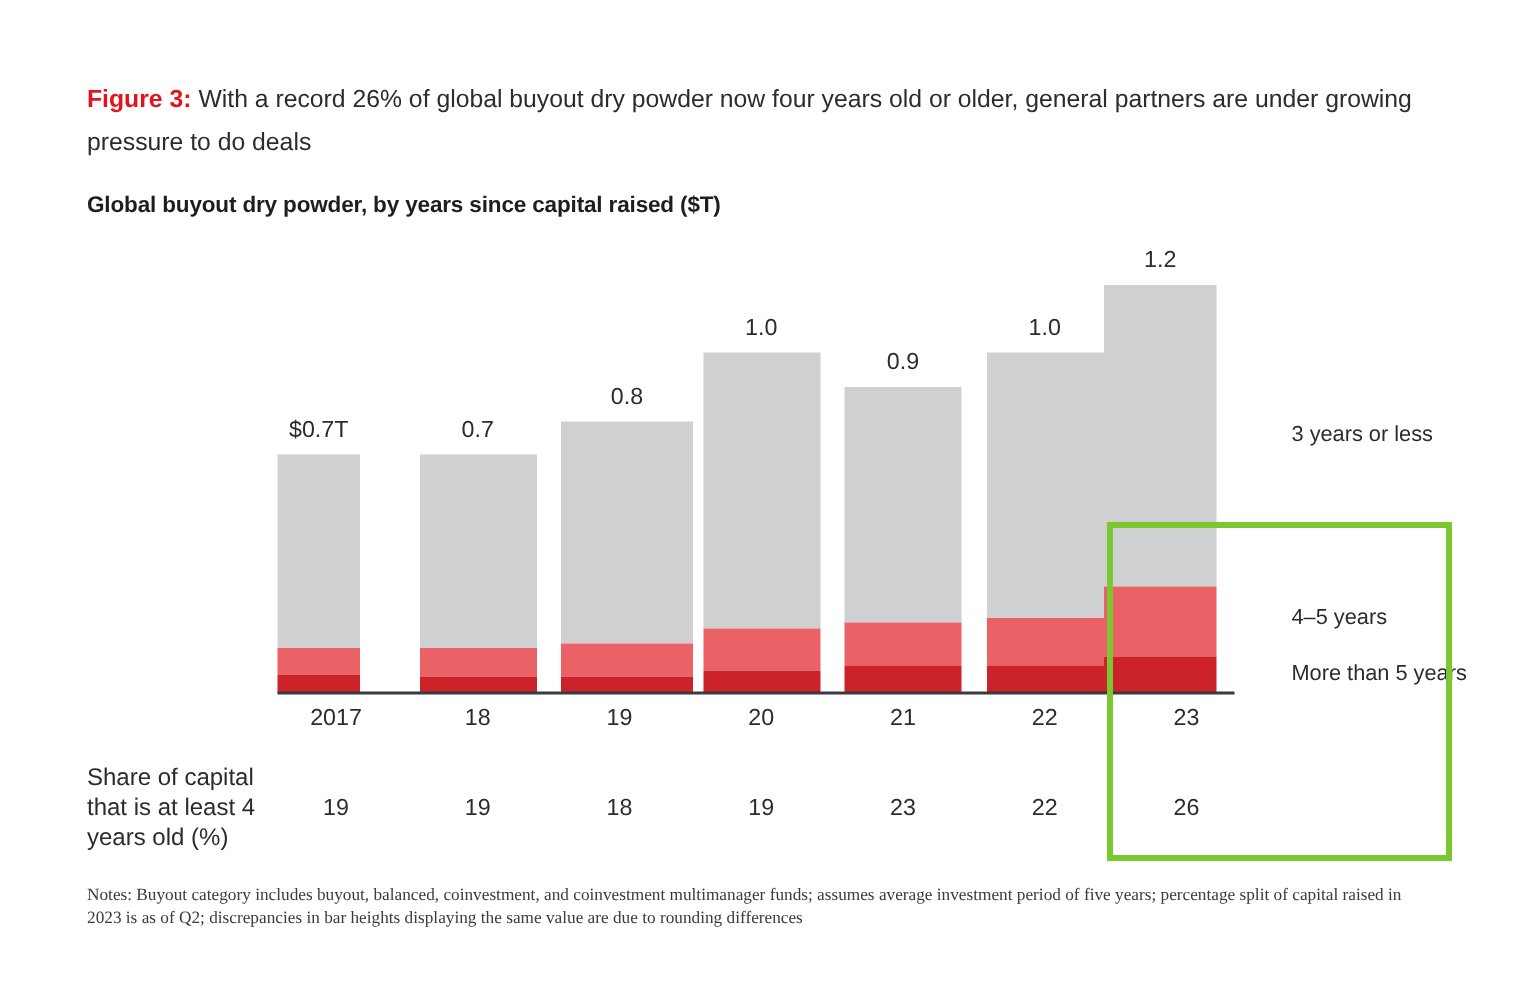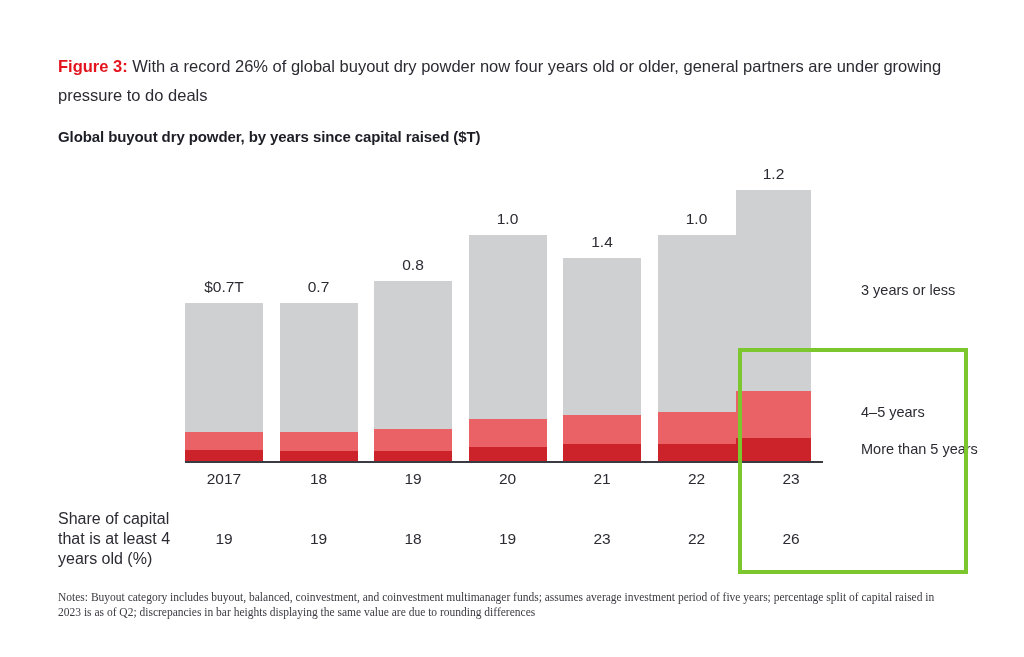--- a/index.html
+++ b/index.html
@@ -142,50 +142,50 @@
 <body>
 
 <div class="figure-head">
   <span class="figure-label">Figure 3:</span><span> With a record 26% of global buyout dry powder now four years old or older, general partners are under growing pressure to do deals</span>
 </div>
 
 <div class="subtitle">Global buyout dry powder, by years since capital raised ($T)</div>
 
 <div class="plot">
 
-  <div class="bar-group" style="left: 185px; width: 78px; height: 158.667px;">
+  <div class="bar-group" style="left: 185px; width: 55px; height: 158.667px;">
     <div class="bar-value" style="bottom: 165.667px;">$0.7T</div>
     <div class="seg seg-gray" style="bottom: 30.1467px; height: 128.52px;"></div>
     <div class="seg seg-mid" style="bottom: 11.7867px; height: 18.36px;"></div>
     <div class="seg seg-dark" style="bottom: 0px; height: 11.7867px;"></div>
   </div>
 
   <div class="bar-group" style="left: 279.5px; width: 78px; height: 158.667px;">
     <div class="bar-value" style="bottom: 165.667px;">0.7</div>
     <div class="seg seg-gray" style="bottom: 30.1467px; height: 128.52px;"></div>
     <div class="seg seg-mid" style="bottom: 10.88px; height: 19.2667px;"></div>
     <div class="seg seg-dark" style="bottom: 0px; height: 10.88px;"></div>
   </div>
 
-  <div class="bar-group" style="left: 374px; width: 78px; height: 181.333px;">
+  <div class="bar-group" style="left: 374px; width: 88px; height: 181.333px;">
     <div class="bar-value" style="bottom: 188.333px;">0.8</div>
     <div class="seg seg-gray" style="bottom: 32.64px; height: 148.693px;"></div>
     <div class="seg seg-mid" style="bottom: 10.88px; height: 21.76px;"></div>
     <div class="seg seg-dark" style="bottom: 0px; height: 10.88px;"></div>
   </div>
 
   <div class="bar-group" style="left: 468.5px; width: 78px; height: 226.667px;">
     <div class="bar-value" style="bottom: 233.667px;">1.0</div>
     <div class="seg seg-gray" style="bottom: 43.0667px; height: 183.6px;"></div>
     <div class="seg seg-mid" style="bottom: 14.7333px; height: 28.3333px;"></div>
     <div class="seg seg-dark" style="bottom: 0px; height: 14.7333px;"></div>
   </div>
 
   <div class="bar-group" style="left: 563px; width: 78px; height: 204px;">
-    <div class="bar-value" style="bottom: 211px;">1.4</div>
+    <div class="bar-value" style="bottom: 211px;">0.9</div>
     <div class="seg seg-gray" style="bottom: 46.92px; height: 157.08px;"></div>
     <div class="seg seg-mid" style="bottom: 17.68px; height: 29.24px;"></div>
     <div class="seg seg-dark" style="bottom: 0px; height: 17.68px;"></div>
   </div>
 
   <div class="bar-group" style="left: 657.5px; width: 78px; height: 226.667px;">
     <div class="bar-value" style="bottom: 233.667px;">1.0</div>
     <div class="seg seg-gray" style="bottom: 49.8667px; height: 176.8px;"></div>
     <div class="seg seg-mid" style="bottom: 18.36px; height: 31.5067px;"></div>
     <div class="seg seg-dark" style="bottom: 0px; height: 18.36px;"></div>

